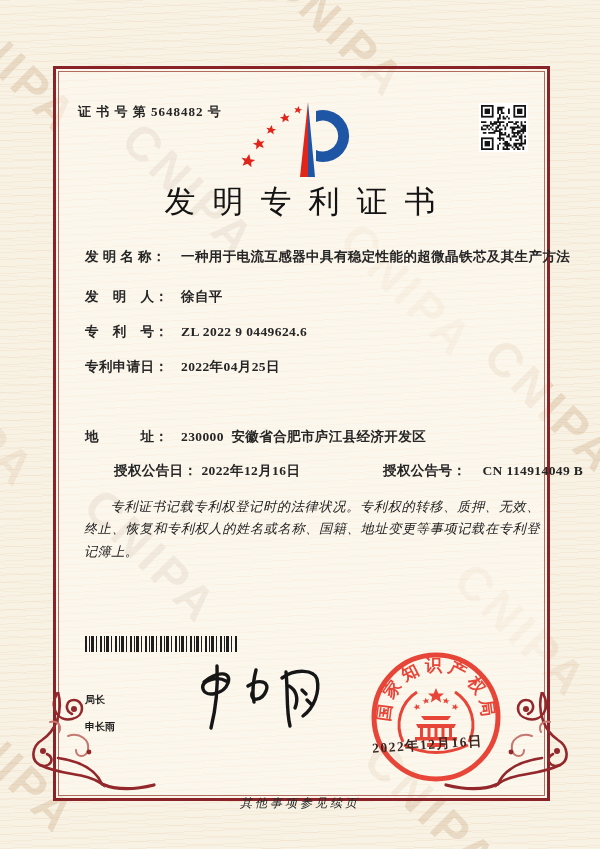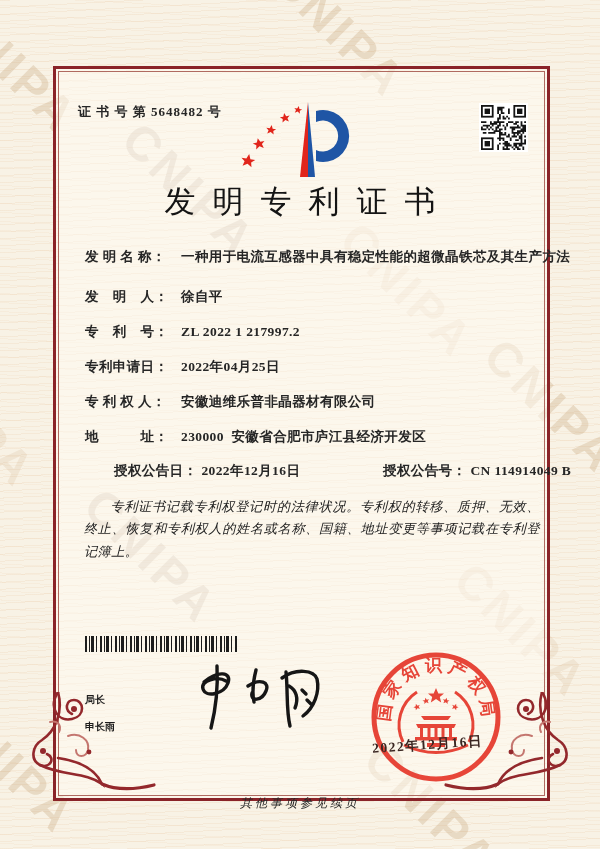--- a/index.html
+++ b/index.html
@@ -34,21 +34,21 @@
   .qr{position:absolute;left:479px;top:103px;width:49px;height:49px;background:#fff;padding:2px;box-sizing:border-box;}
   .qr svg{display:block;width:100%;height:100%;}
   .title{
     position:absolute;left:0;right:0;top:181px;text-align:center;
     font-size:31px;font-weight:normal;letter-spacing:17px;text-indent:17px;color:#141414;
   }
   .field{position:absolute;left:85px;right:52px;height:20px;font-size:13.5px;font-weight:600;letter-spacing:.4px;white-space:nowrap;}
   .flabel{display:inline-block;min-width:96px;white-space:pre;}
   .fvalue{white-space:pre;}
   .pair2{position:absolute;left:298px;top:0;}
-  .pair2 .flabel{min-width:0;margin-right:4px;}
+  .pair2 .flabel{min-width:0;margin-right:16px;}
   .body-text{
     position:absolute;left:84px;width:456px;top:496px;
     font-size:13.2px;line-height:22.4px;font-style:italic;letter-spacing:.4px;
     text-align:justify;color:#222;
   }
   .body-text p{margin:0;text-indent:2em;}
   .barcode{
     position:absolute;left:85px;top:636px;width:153px;height:16px;
     background:repeating-linear-gradient(90deg,
       #1d1d1d 0 2px, rgba(0,0,0,0) 2px 4px,
@@ -160,27 +160,24 @@
 
     <div class="title">发明专利证书</div>
 
     <div class="field" style="top:248px;">
       <span class="flabel">发 明 名 称：</span><span class="fvalue">一种用于电流互感器中具有稳定性能的超微晶铁芯及其生产方法</span>
     </div>
     <div class="field" style="top:288px;">
       <span class="flabel">发　明　人：</span><span class="fvalue">徐自平</span>
     </div>
     <div class="field" style="top:323px;">
-      <span class="flabel">专　利　号：</span><span class="fvalue">ZL 2022 1 217997.2</span>
+      <span class="flabel">专　利　号：</span><span class="fvalue">ZL 2022 9 0449624.6</span>
     </div>
     <div class="field" style="top:358px;">
       <span class="flabel">专利申请日：</span><span class="fvalue">2022年04月25日</span>
-    </div>
-    <div class="field" style="top:393px;">
-      <span class="flabel">专 利 权 人：</span><span class="fvalue">安徽迪维乐普非晶器材有限公司</span>
     </div>
     <div class="field" style="top:428px;">
       <span class="flabel">地　　　址：</span><span class="fvalue">230000  安徽省合肥市庐江县经济开发区</span>
     </div>
     <div class="field" style="top:462px;">
       <span class="flabel" style="min-width:0;margin-right:4px;margin-left:29px;">授权公告日：</span><span class="fvalue">2022年12月16日</span>
       <span class="pair2">
         <span class="flabel">授权公告号：</span><span class="fvalue">CN 114914049 B</span>
       </span>
     </div>

